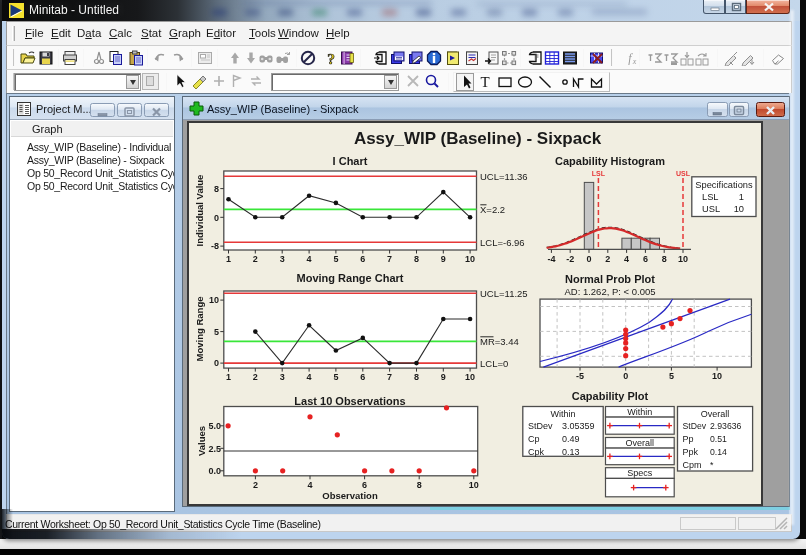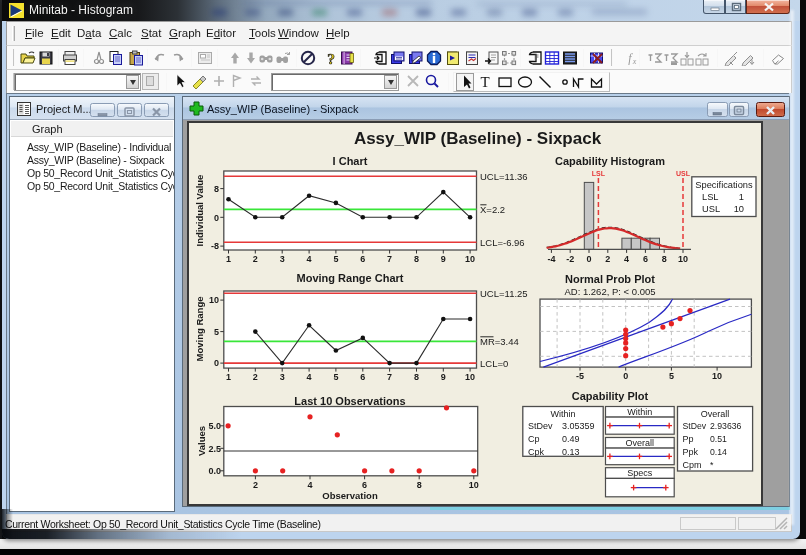--- a/index.html
+++ b/index.html
@@ -72,21 +72,21 @@
     <div class="blob" style="left:556px;top:9px;width:15px;height:7px;background:rgba(50,70,125,0.38)"></div>
     <div class="blob" style="left:240px;top:1px;width:190px;height:4px;background:rgba(70,90,140,0.3)"></div>
     <div class="blob" style="left:475px;top:1.5px;width:150px;height:4px;background:rgba(95,115,155,0.25)"></div>
     <div class="blob" style="left:590px;top:9px;width:55px;height:6px;background:rgba(80,100,150,0.3)"></div>
   </div>
   <svg id="mlogo" viewBox="0 0 15 15">
       <rect x="0" y="0" width="15" height="15" fill="#f5e12e"></rect>
       <path d="M1.5 1.5 L13 7.5 L1.5 13.5 Z" fill="#1a3a7a"></path>
       <path d="M1.5 13.5 L13 7.5 L13.7 8.1 L2.8 13.9 Z" fill="#fff"></path>
     </svg>
-  <div id="ttext">Minitab - Histogram</div>
+  <div id="ttext">Minitab - Untitled</div>
   <div class="capbtn" style="left:701px;width:22px;background:linear-gradient(180deg,#e9eff6,#d3dfec 45%,#b3c6da 50%,#c8d7e7);border-radius:0 0 0 3px">
     <svg width="22" height="14">
         <rect x="7" y="8" width="8" height="2.5" fill="#fdfdfd" stroke="#5a6a7a" stroke-width="0.6"></rect>
       </svg></div>
   <div class="capbtn" style="left:723px;width:21px;background:linear-gradient(180deg,#e9eff6,#d3dfec 45%,#b3c6da 50%,#c8d7e7)">
     <svg width="21" height="14">
         <rect x="6.5" y="3.5" width="8" height="7" fill="none" stroke="#5a6a7a" stroke-width="1.4"></rect>
         <rect x="8.5" y="5.5" width="4" height="3" fill="#fdfdfd" stroke="#5a6a7a" stroke-width="0.8"></rect>
       </svg></div>
   <div class="capbtn" style="left:744px;width:44px;background:linear-gradient(180deg,#f2b5a0,#e28a6a 45%,#c2513a 50%,#d26f4e);border-radius:0 0 3px 0;border-color:#5f2517">

